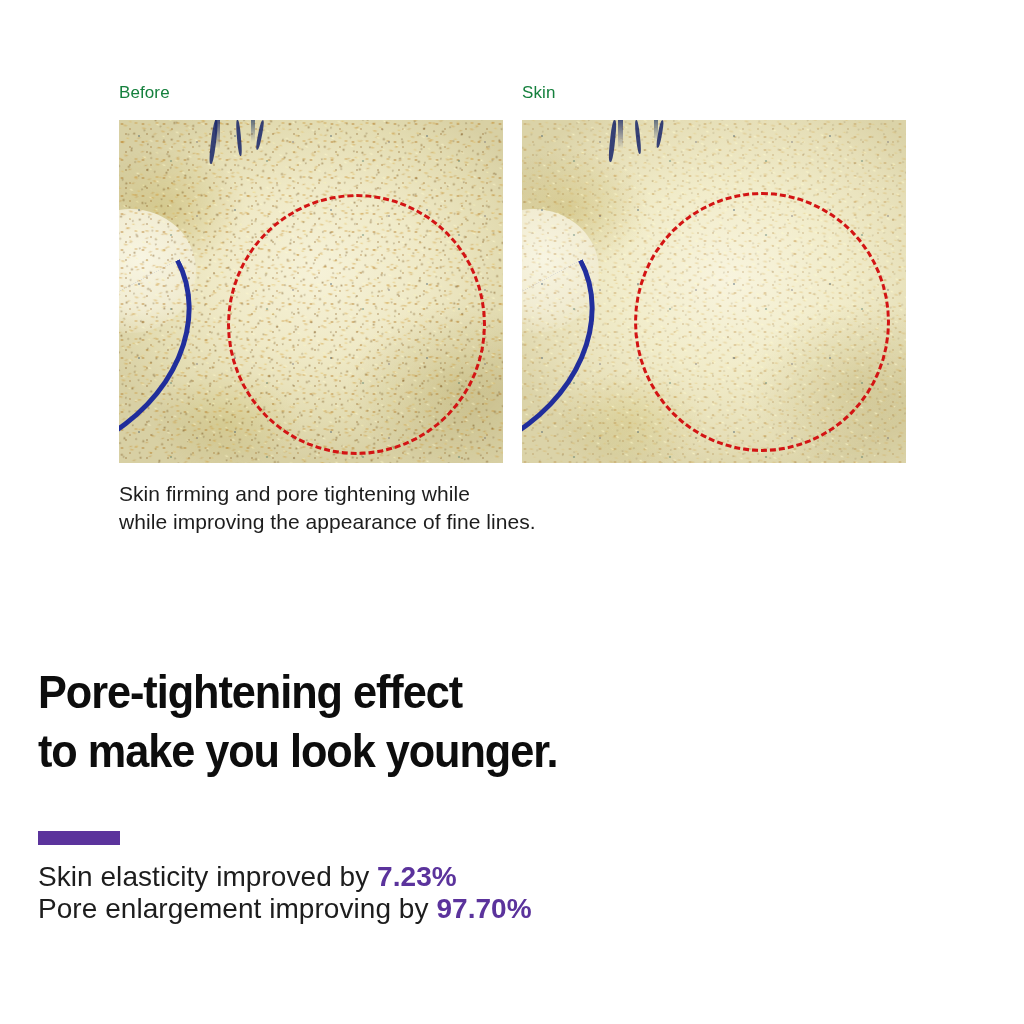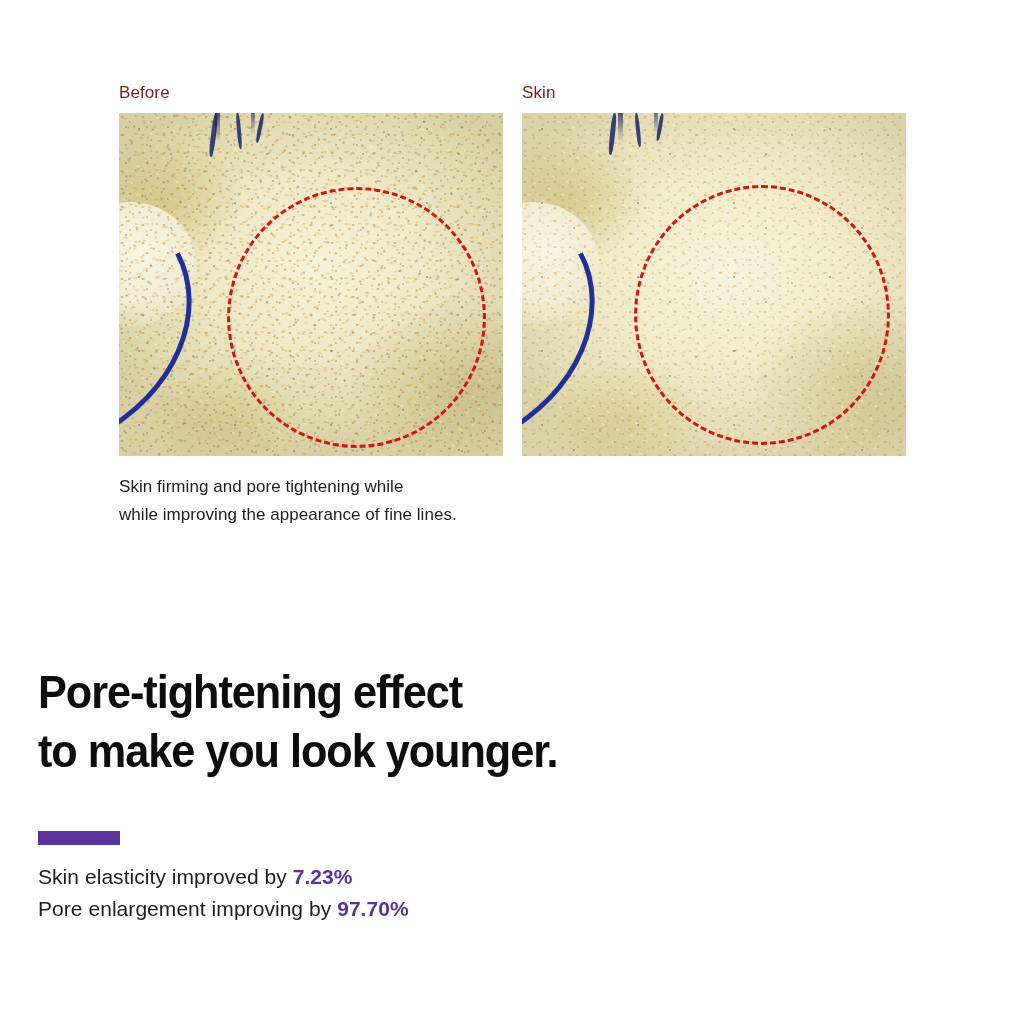--- a/index.html
+++ b/index.html
@@ -28,22 +28,22 @@
     display: flex;
     gap: 19px;
     align-items: flex-start;
   }
   .compare-panel {
     width: 384px;
   }
   .panel-label {
     font-size: 17px;
     line-height: 21px;
-    color: #7f1d1d;
-    margin-bottom: 10px;
+    color: #15803d;
+    margin-bottom: 17px;
     letter-spacing: 0.1px;
   }
   .photo {
     position: relative;
     width: 384px;
     height: 343px;
     overflow: hidden;
     background: #ece6c4;
   }
 
@@ -186,21 +186,21 @@
   .photo.after .pores.l3 { background-size: 10px 9px;  opacity: .45; }
   .photo.after .flecks   { background-size: 14px 12px; opacity: .8; }
   .photo.after .skin-base {
     background:
       radial-gradient(ellipse 64% 58% at 54% 46%, #f8f4de 0%, #f1ecca 46%, #e6dfb8 80%, #dbd3a8 100%),
       linear-gradient(160deg, #f4efd4 0%, #ebe4c2 55%, #e0d8b2 100%);
   }
 
   .caption {
     margin-top: 17px;
-    font-size: 17px;
+    font-size: 21px;
     line-height: 28px;
     color: #1d1d1d;
     letter-spacing: 0.05px;
   }
 
   
   .headline {
     position: absolute;
     left: 38px;
     top: 663px;
@@ -220,21 +220,21 @@
     left: 38px;
     top: 831px;
     width: 82px;
     height: 14px;
     background: #5b339c;
   }
   .stats {
     position: absolute;
     left: 38px;
     top: 861px;
-    font-size: 21px;
+    font-size: 28px;
     line-height: 32px;
     color: #1d1d1d;
     letter-spacing: 0.05px;
   }
   .stats .row { white-space: nowrap; }
   .stats .val {
     font-weight: 700;
     color: #5b339c;
   }
 </style>

